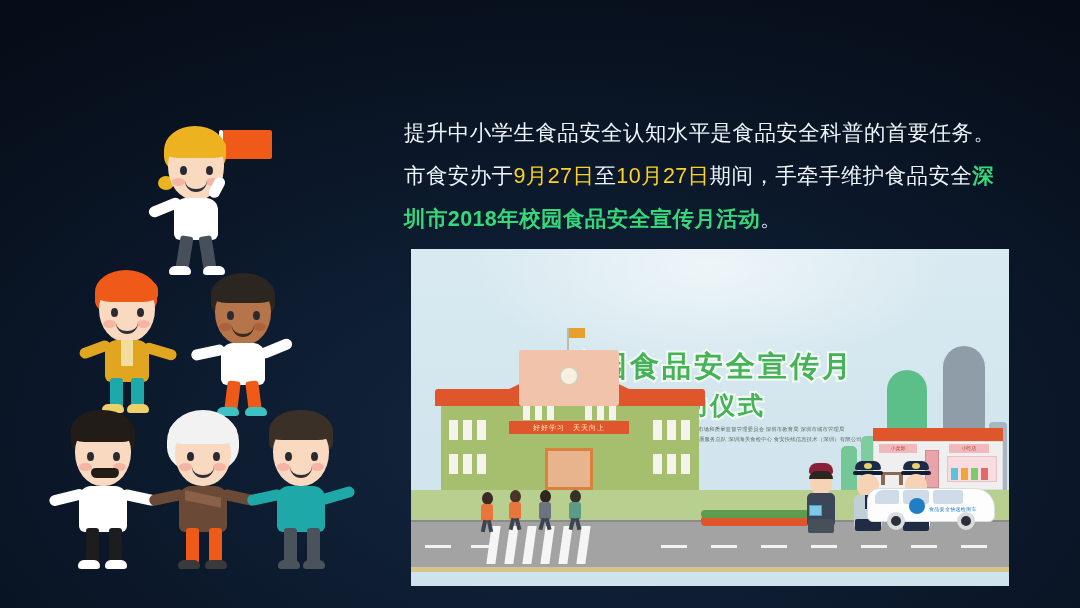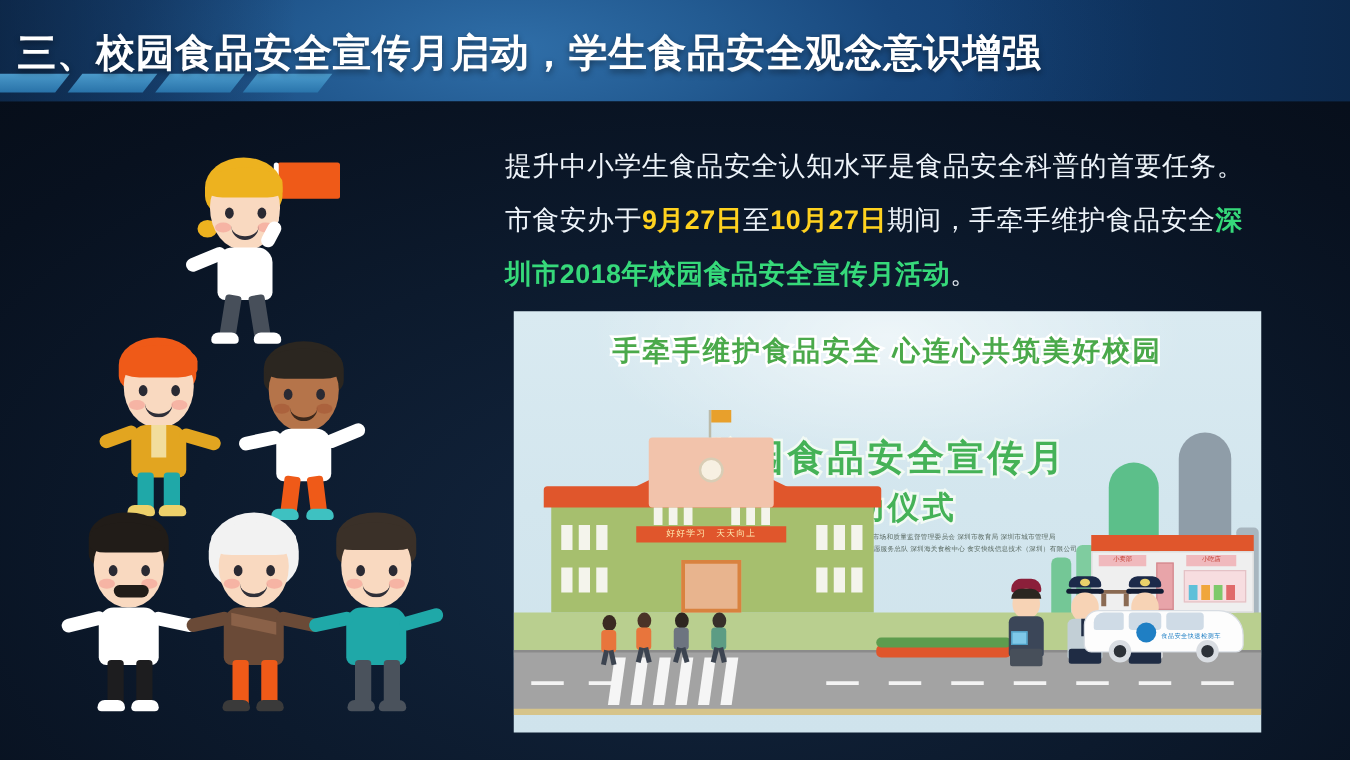--- a/index.html
+++ b/index.html
@@ -41,21 +41,21 @@
   .blush{position:absolute;width:13px;height:8px;border-radius:50%;background:#f4a79b;opacity:.75;}
   .smile{position:absolute;width:22px;height:11px;border-bottom:3px solid #2f2f38;border-radius:0 0 22px 22px;}
   .torso{position:absolute;border-radius:12px 12px 6px 6px;}
   .arm{position:absolute;height:11px;border-radius:6px;}
   .leg{position:absolute;width:13px;border-radius:3px 3px 2px 2px;}
   .shoe{position:absolute;width:22px;height:9px;border-radius:7px 7px 4px 4px;}
 
   
   .para{position:absolute;left:404px;top:112px;width:600px;
     color:#eef4fa;font-size:21.5px;line-height:43px;letter-spacing:.4px;}
-  .hl-yellow{color:#ffd21f;font-weight:bold;}
+  .hl-yellow{color:#ffd21f;font-weight:normal;}
   .hl-green{color:#36d97a;font-weight:bold;}
 
   
   .poster{position:absolute;left:411px;top:249px;width:598px;height:337px;overflow:hidden;
     background:linear-gradient(180deg,#d9eaf1 0%,#d3e6ee 46%,#cfe3ec 100%);}
   .sky-glow{position:absolute;left:0;top:0;width:100%;height:60%;
     background:radial-gradient(340px 150px at 50% 10%, rgba(255,255,255,.55), rgba(255,255,255,0) 70%);}
   .ptitle1{position:absolute;left:0;width:100%;top:17px;text-align:center;
     color:#4aa94a;font-size:22px;font-weight:bold;letter-spacing:2px;
     -webkit-text-stroke:4px #ffffff;paint-order:stroke fill;}
@@ -118,30 +118,20 @@
   .van-wheel{position:absolute;bottom:0;width:18px;height:18px;border-radius:50%;background:#2c3138;border:4px solid #d9dde2;box-sizing:border-box;}
   .van-logo{position:absolute;left:42px;bottom:16px;width:16px;height:16px;border-radius:50%;background:#1f7fc4;}
   .van-text{position:absolute;left:62px;bottom:18px;color:#1f7fc4;font-size:5px;letter-spacing:.3px;white-space:nowrap;}
   .stall{position:absolute;bottom:60px;height:10px;border-radius:4px;}
 </style>
 </head>
 <body>
 
 <div class="slide">
 
-  <div class="header">
-    <div class="header-glow"></div>
-    <div class="stripes">
-      <i class="s1"></i>
-      <i class="s2"></i>
-      <i class="s3"></i>
-      <i class="s4"></i>
-    </div>
-    <div class="header-title">三、校园食品安全宣传月启动，学生食品安全观念意识增强</div>
-  </div>
 
   <div class="people">
 
     <div class="fig" style="left:95px;top:8px;width:140px;height:150px;">
 
       <div style="position:absolute;left:72px;top:4px;width:50px;height:29px;background:#ef5a18;border-radius:2px;"></div>
       <div style="position:absolute;left:69px;top:4px;width:4px;height:48px;background:#fff;border-radius:2px;"></div>
 
       <div class="hair" style="left:14px;top:0px;width:62px;height:48px;background:#edb21f;border-radius:50% 50% 36% 36%;"></div>
       <div class="hair" style="left:8px;top:50px;width:16px;height:14px;background:#edb21f;border-radius:50%;"></div>
@@ -265,21 +255,20 @@
       <div class="bldg" style="right:82px;width:40px;height:148px;background:#5cbf8a;border-radius:20px 20px 0 0;"></div>
       <div class="bldg" style="right:24px;width:42px;height:172px;background:#8f9da8;border-radius:22px 22px 0 0;"></div>
       <div class="bldg" style="right:132px;width:16px;height:82px;background:#7fcc9f;border-radius:5px 5px 0 0;"></div>
       <div class="bldg" style="right:152px;width:16px;height:72px;background:#74c796;border-radius:5px 5px 0 0;"></div>
       <div class="bldg" style="right:2px;width:18px;height:96px;background:#a8b6bf;border-radius:4px 4px 0 0;"></div>
       <div class="bldg" style="right:182px;width:52px;height:26px;background:#9ed8ef;border-radius:26px 26px 0 0;"></div>
       <div class="bldg" style="right:176px;width:64px;height:10px;background:#8fcde6;"></div>
       <div class="bldg" style="right:238px;width:22px;height:22px;background:#f0b25c;border-radius:3px;"></div>
     </div>
 
-    <div class="ptitle1">手牵手维护食品安全 心连心共筑美好校园</div>
     <div class="ptitle3">校园食品安全宣传月</div>
     <div class="ptitle4">启动仪式</div>
     <div class="org org1">主办方：深圳市食品药品安全委员会办公室  深圳市市场和质量监督管理委员会  深圳市教育局  深圳市城市管理局</div>
     <div class="org org2">承办方：福田区教育局  福田区园岭小学  深圳市食品药品志愿服务总队  深圳海关食检中心  食安快线信息技术（深圳）有限公司</div>
 
     <div class="grass"></div>
     <div class="road-top"></div>
     <div class="road"></div>
     <div class="kerb"></div>
     <div class="dash" style="left:14px;width:26px;"></div>

